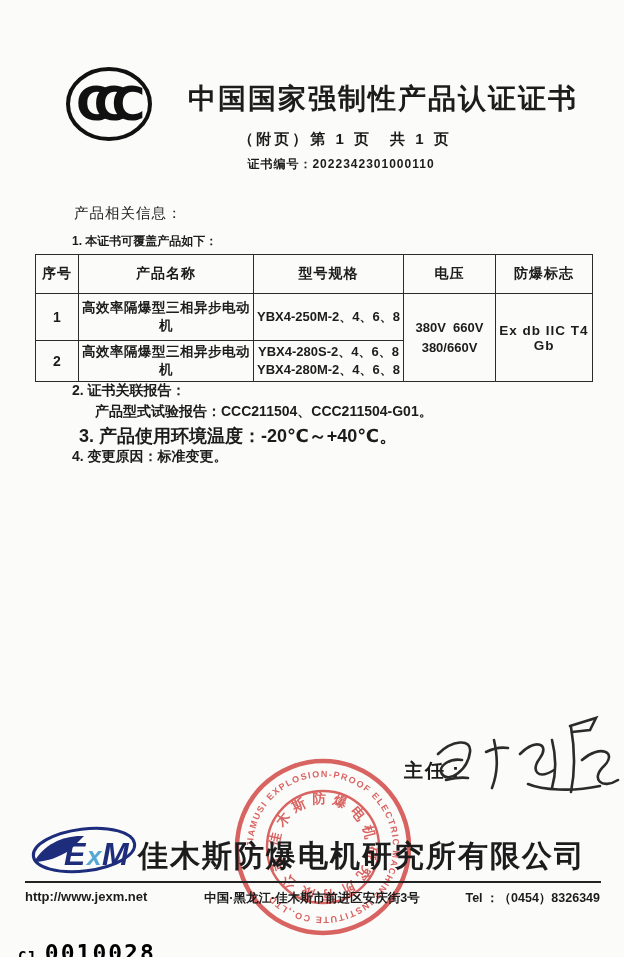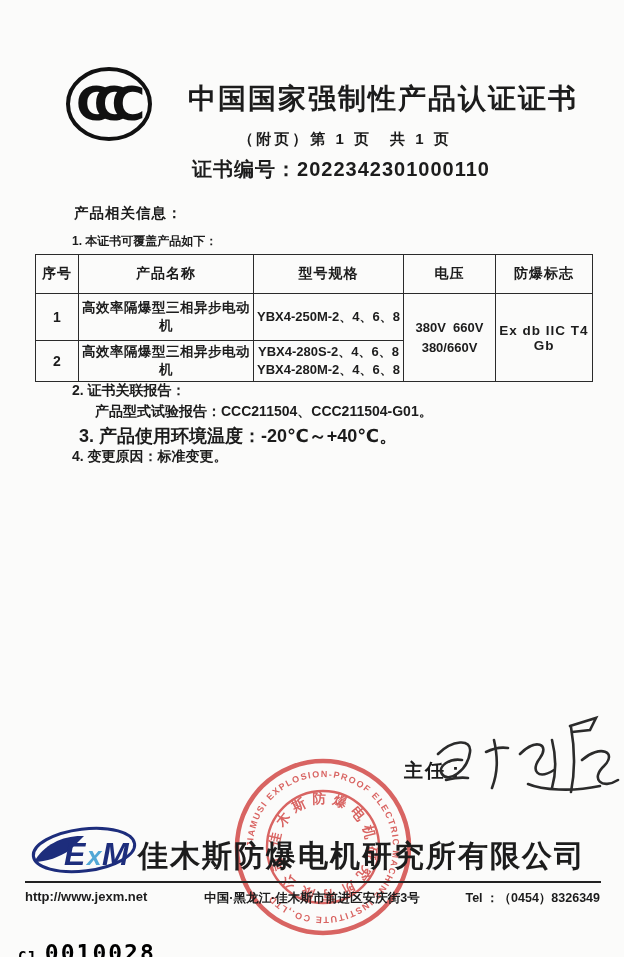--- a/index.html
+++ b/index.html
@@ -12,24 +12,24 @@
   .abs{position:absolute;}
 
   
   .ccc-logo{left:64px;top:64px;width:90px;height:80px;}
   .doc-title{left:0;top:80px;width:624px;text-align:center;
     padding-left:110px;box-sizing:border-box;
     font-size:28px;font-weight:700;letter-spacing:2px;margin-left:16px;}
   .page-line{left:0;top:130px;width:624px;text-align:center;padding-left:66px;
     box-sizing:border-box;font-size:15px;font-weight:700;letter-spacing:3px;}
   .cert-line{left:0;top:156px;width:624px;text-align:center;padding-left:58px;
-    box-sizing:border-box;font-size:20px;font-weight:700;letter-spacing:1px;}
+    box-sizing:border-box;font-size:12px;font-weight:700;letter-spacing:1px;}
 
   
-  .info-heading{left:74px;top:204px;font-size:14.5px;font-weight:700;letter-spacing:1px;}
+  .info-heading{left:74px;top:204px;font-size:14.5px;font-weight:400;letter-spacing:1px;}
   .note-1{left:72px;top:233px;font-size:12px;font-weight:700;}
 
   
   table.products{position:absolute;left:35px;top:254px;width:557px;
     border-collapse:collapse;table-layout:fixed;border-radius:8px;}
   table.products th,table.products td{
     border:1.6px solid #2b2b2b;text-align:center;vertical-align:middle;
     font-weight:700;color:#1c1c1c;padding:2px 1px;}
   table.products th{height:34px;font-size:14px;letter-spacing:1px;}
   td.cell-no{font-size:14px;}

